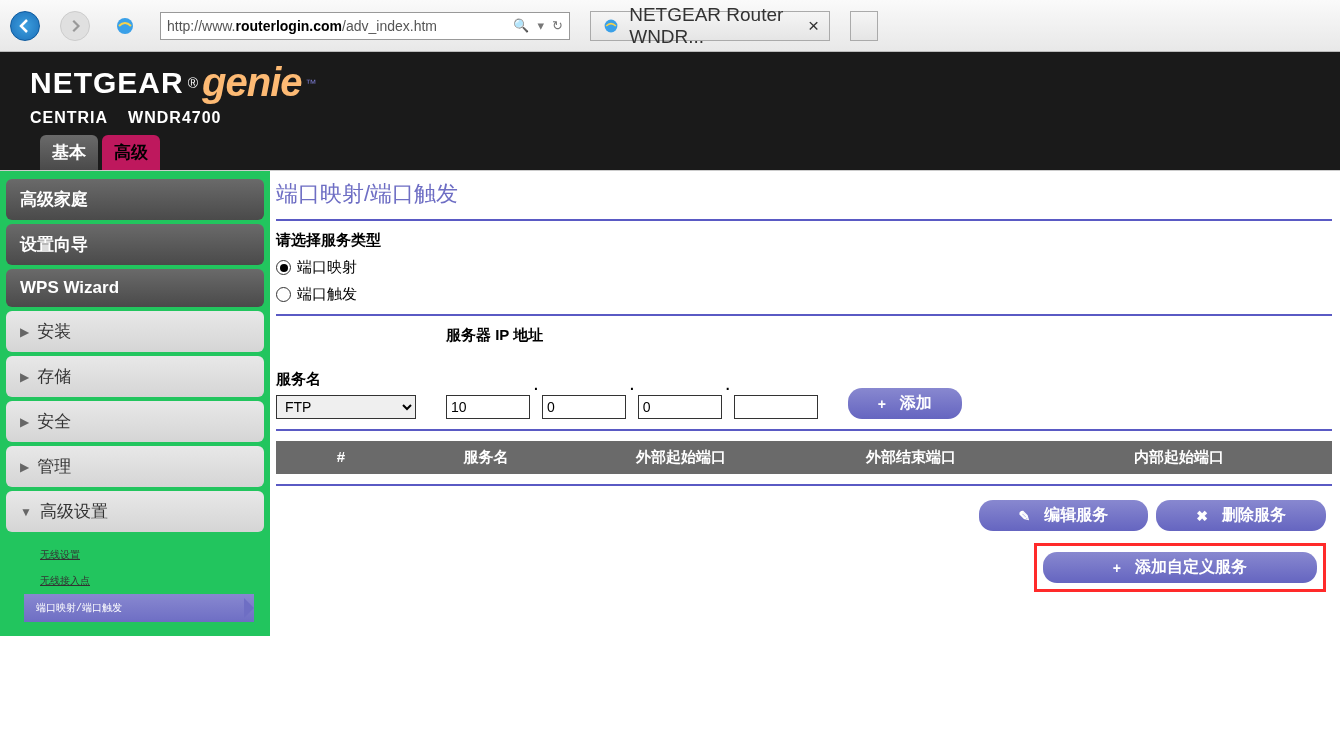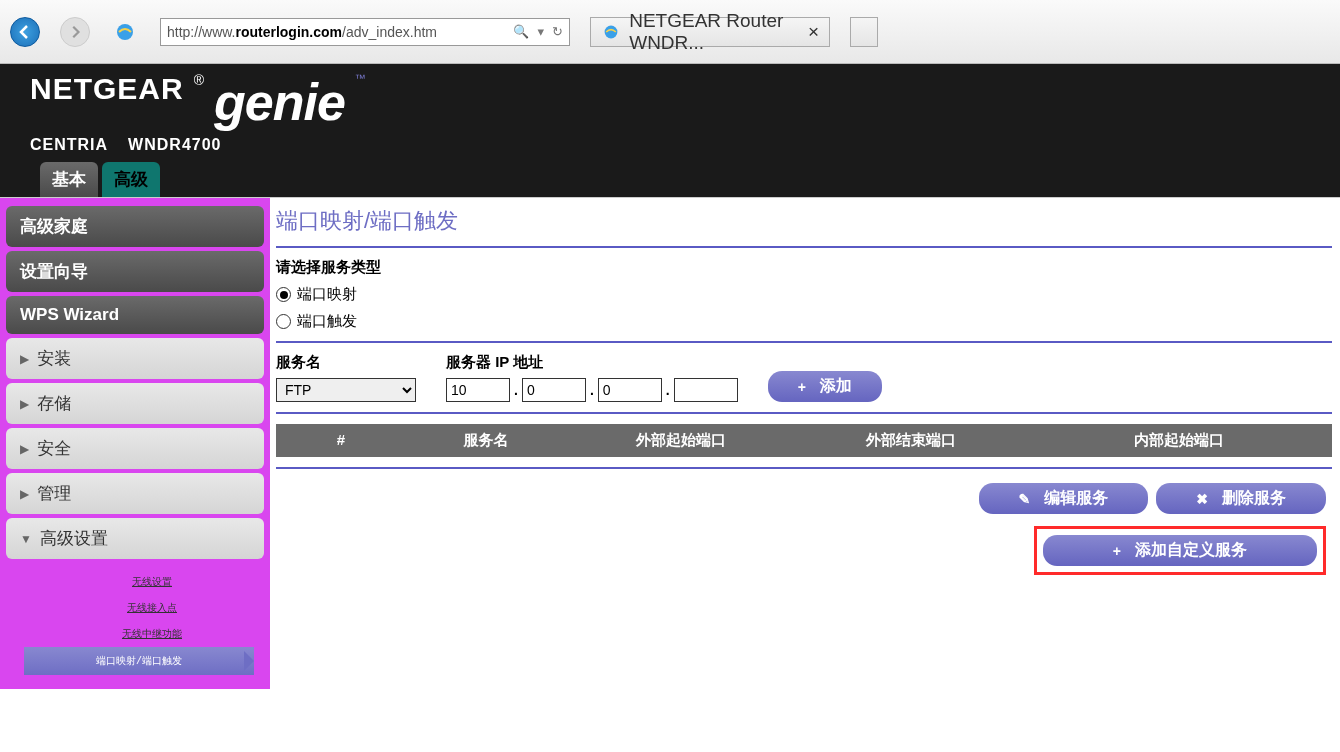--- a/index.html
+++ b/index.html
@@ -1,20 +1,20 @@
 <!DOCTYPE html>
 <html><head>
 <meta charset="utf-8">
 <style>
 * { box-sizing: border-box; margin: 0; padding: 0; }
 body { font-family: Arial, "Microsoft YaHei", sans-serif; font-size: 14px; background: #fff; }
 
 
 .browser-chrome {
-  height: 64px;
+  height: 52px;
   background: linear-gradient(#fafafa, #e8e8e8);
   border-bottom: 1px solid #bbb;
   display: flex;
   align-items: center;
   padding: 0 10px;
   gap: 20px;
 }
 .nav-btn {
   width: 30px; height: 30px; border-radius: 50%;
   display: flex; align-items: center; justify-content: center;
@@ -42,39 +42,39 @@
   background: linear-gradient(#f5f5f5, #e5e5e5);
   border:1px solid #aaa; padding: 0 10px 0 8px;
   font-size:19px; color:#333; max-width:240px;
 }
 .tab.empty { width:28px; padding:0; }
 
 
 .header {
   background:#1a1a1a; color:#fff; padding: 8px 30px 0 30px;
 }
-.logo-row { display:flex; align-items:flex-start; gap:10px; }
+.logo-row { display:flex; align-items:center; gap:4px; }
 .logo-netgear { font-family: Arial Black, Arial; font-size:30px; font-weight:900; letter-spacing:1px; }
 .logo-reg { font-size:14px; vertical-align:super; }
-.logo-genie { color:#ffffff; font-size:52px; font-weight:bold; font-style:italic; letter-spacing:-1px; }
+.logo-genie { color:#fdba74; font-size:40px; font-weight:bold; font-style:italic; letter-spacing:-1px; }
 .logo-tm { font-size:11px; color:#7b7bd1; vertical-align: top; }
 .subtitle-row { display:flex; gap:20px; font-size:16px; font-weight:bold; margin:4px 0 8px 0; letter-spacing:1px; }
 
 
 .toptabs { display:flex; gap:4px; padding-left: 10px; }
 .toptab {
   padding: 6px 12px; font-size:17px; font-weight:bold;
   background: linear-gradient(#6a6a6a, #4a4a4a); color:#fff;
   border-radius: 6px 6px 0 0;
 }
-.toptab.active { background:#0f766e; color:#000; }
+.toptab.active { background:#be185d; color:#000; }
 
 
 .body-wrap { display:flex; border-top:1px solid #ccc; }
-.sidebar { width:270px; background:#d946ef; padding: 8px 6px; text-align: center; }
+.sidebar { width:270px; background:#22c55e; padding: 8px 6px; }
 .side-item {
   display:flex; align-items:center;
   padding:9px 14px; margin-bottom:4px;
   font-size:17px; color:#fff;
   background: linear-gradient(#6a6a6a,#4a4a4a);
   border-radius:6px;
   font-weight:bold;
   gap:8px;
 }
 .side-item.light { background: linear-gradient(#e8e8e8,#d5d5d5); color:#333; font-weight:normal; }
@@ -106,21 +106,21 @@
 .radio-circle { width:15px; height:15px; border:1.5px solid #333; border-radius:50%; display:inline-flex; align-items:center; justify-content:center; }
 .radio-circle.checked::after { content:''; width:8px; height:8px; background:#000; border-radius:50%; }
 
 .form-row { display:flex; align-items:flex-end; gap:30px; margin:10px 0; }
 .form-col { display:flex; flex-direction:column; }
 select, .ip-box {
   border:1.5px solid #333; height:24px; font-size:14px; padding:0 4px;
 }
 select { width:140px; }
 .ip-group { display:flex; align-items:center; gap:4px; }
-.ip-box { width:64px; }
+.ip-box { width:84px;margin-top:44px; }
 .dot { font-weight:bold; }
 
 .btn {
   background: linear-gradient(#8888d0,#6565c0);
   color:#fff; border:none; border-radius:14px;
   padding: 5px 30px; font-size:16px;
   display:inline-flex; align-items:center; gap:14px;
   font-weight:bold;
 }
 .btn .icon { font-size:14px; font-weight:bold; }
@@ -224,21 +224,20 @@
         <span class="tri">▶</span>
         <span>管理</span>
       </div>
     <div class="side-item light">
         <span class="tri">▼</span>
         <span>高级设置</span>
       </div>
     <div class="sub-list">
       <div class="sub-item">无线设置</div>
       <div class="sub-item">无线接入点</div>
-      <div class="sub-item">无线中继功能</div>
       <div class="sub-item active">端口映射/端口触发</div>
     </div>
   </div>
 
   <div class="main">
     <div class="page-title">端口映射/端口触发</div>
     <div class="section-sep"></div>
 
     <div class="form-label">请选择服务类型</div>
     <label class="radio-row">

